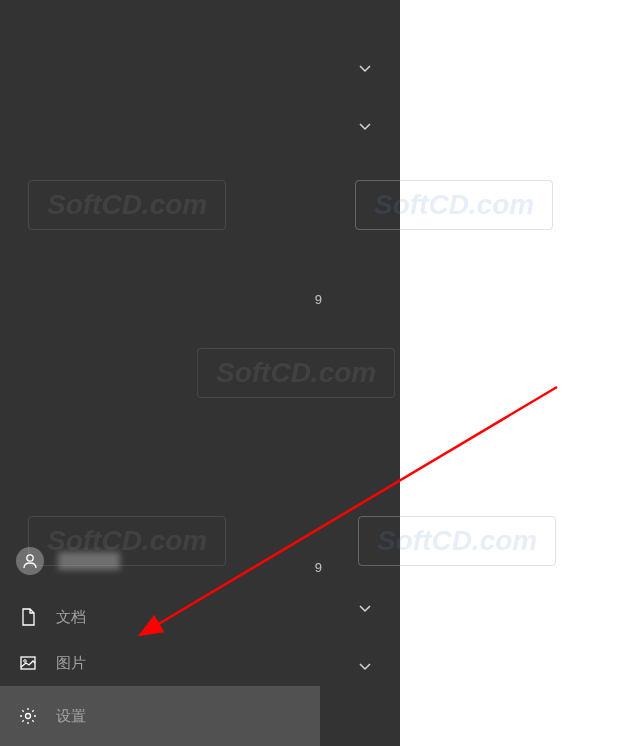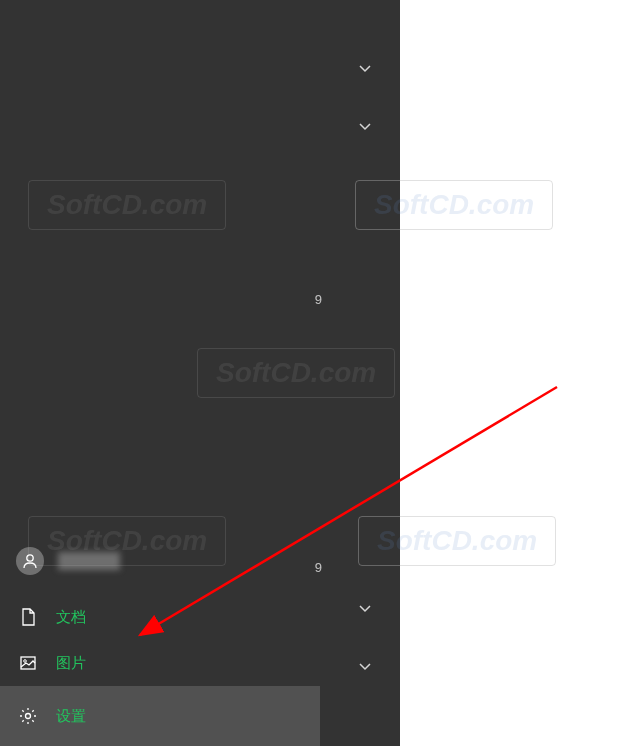--- a/index.html
+++ b/index.html
@@ -46,21 +46,21 @@
     }
     .sidebar-item .icon {
       width: 20px;
       height: 20px;
       display: flex;
       align-items: center;
       justify-content: center;
       margin-right: 18px;
     }
     .sidebar-item .label {
-      color: #22c55e;
+      color: #a3a3a3;
       font-size: 15px;
     }
     .user-item {
       display: flex;
       align-items: center;
       height: 46px;
       padding-left: 16px;
       margin-bottom: 10px;
       cursor: pointer;
     }

